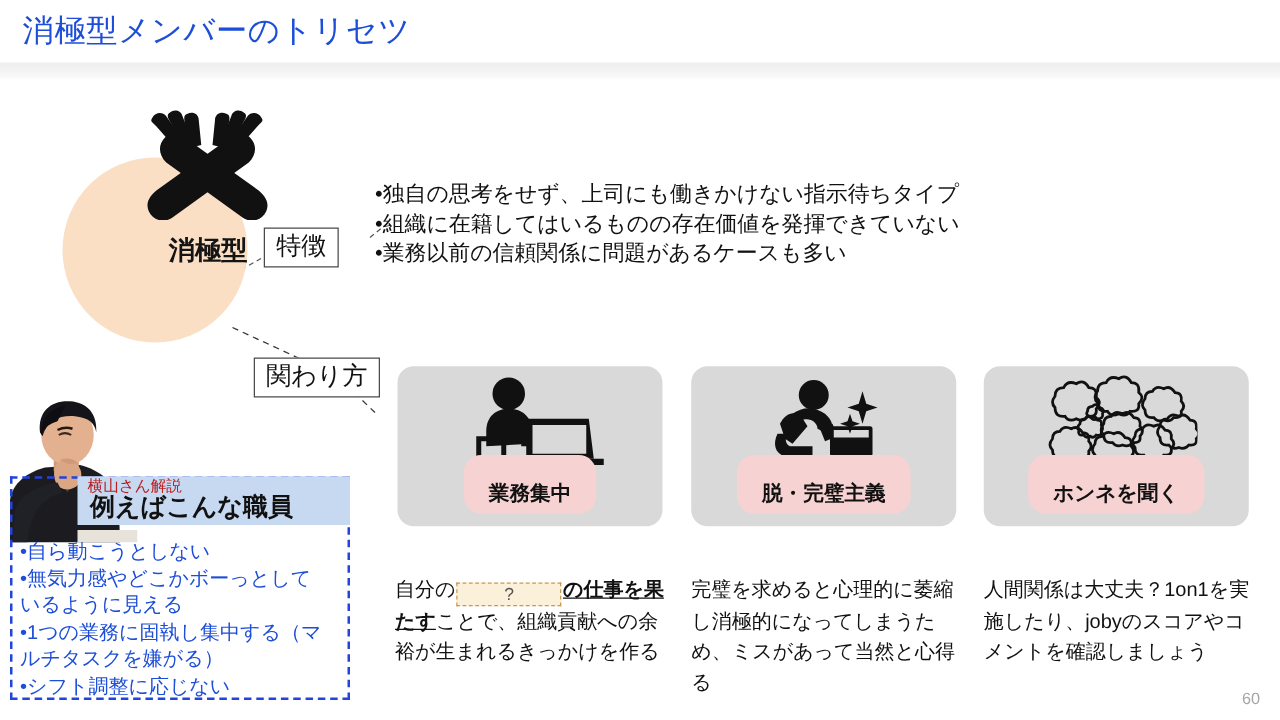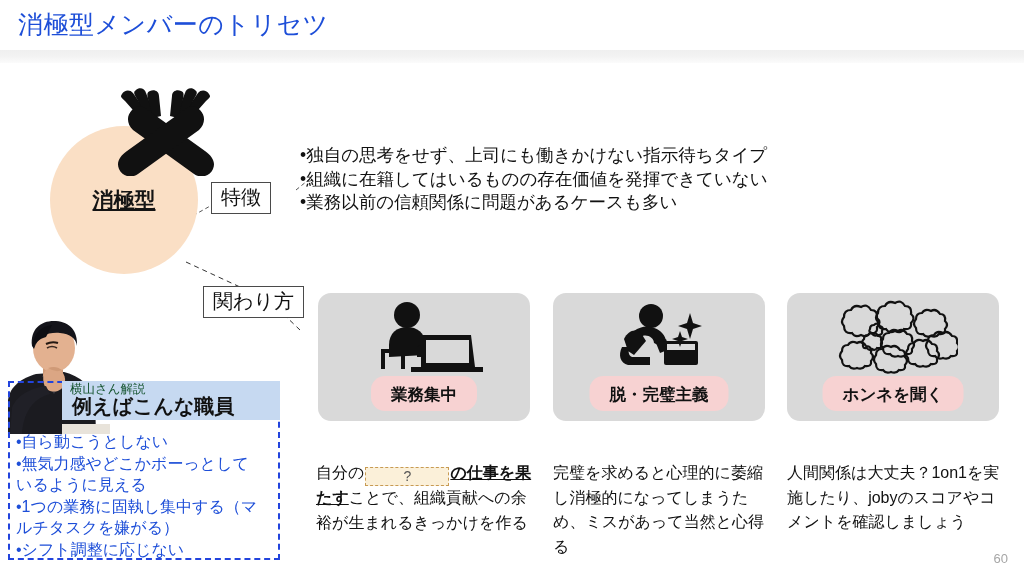--- a/index.html
+++ b/index.html
@@ -25,21 +25,21 @@
   }
 
   
   .type-circle{
     position:absolute;left:50px;top:126px;width:148px;height:148px;
     border-radius:50%;
     background:#fadfc5;
   }
   .type-circle-label{
     position:absolute;left:0;right:0;top:50%;transform:translateY(-50%);
-    text-align:center;font-size:21px;font-weight:600;color:#141414;text-decoration:underline;
+    text-align:right;font-size:21px;font-weight:600;color:#141414;
   }
   .cross-arms-icon{
     position:absolute;left:112px;top:88px;width:108px;height:88px;
   }
 
   
   .tag-box{
     position:absolute;
     background:#ffffff;
     border:1px solid #4a4a4a;
@@ -72,21 +72,21 @@
     border:2px dashed #2244dd;
     box-sizing:border-box;
     background:transparent;
   }
   .example-head{
     position:absolute;left:62px;top:381px;width:218px;height:39px;
     background:#c6d9f1;
   }
   .example-head-sub{
     position:absolute;left:70px;top:382px;
-    font-size:12.5px;color:#14532d;line-height:14px;
+    font-size:12.5px;color:#b91c1c;line-height:14px;
   }
   .example-head-main{
     position:absolute;left:72px;top:395px;
     font-size:20px;font-weight:700;color:#111;line-height:23px;
   }
   .example-body{
     position:absolute;left:16px;top:431px;width:256px;
     font-size:16px;line-height:21.5px;color:#1d4ed8;
   }
   .example-body div{white-space:nowrap;}
@@ -104,21 +104,21 @@
   .card-icon{
     position:absolute;left:0;right:0;top:6px;height:82px;
   }
   .card-icon svg{display:block;margin:0 auto;}
 
   .pill{
     position:absolute;left:50%;transform:translateX(-50%);
     bottom:10px;
     background:#f7d2d2;
     border-radius:14px;
-    padding:8px 20px 5px;
+    padding:20px 20px 5px;
     font-size:16.5px;font-weight:600;color:#111;
     white-space:nowrap;
   }
 
   
   .caption{
     position:absolute;top:441px;width:222px;
     font-size:16px;line-height:24.5px;color:#111;margin-top:20px;
   }
   .cap1{left:316px;}

